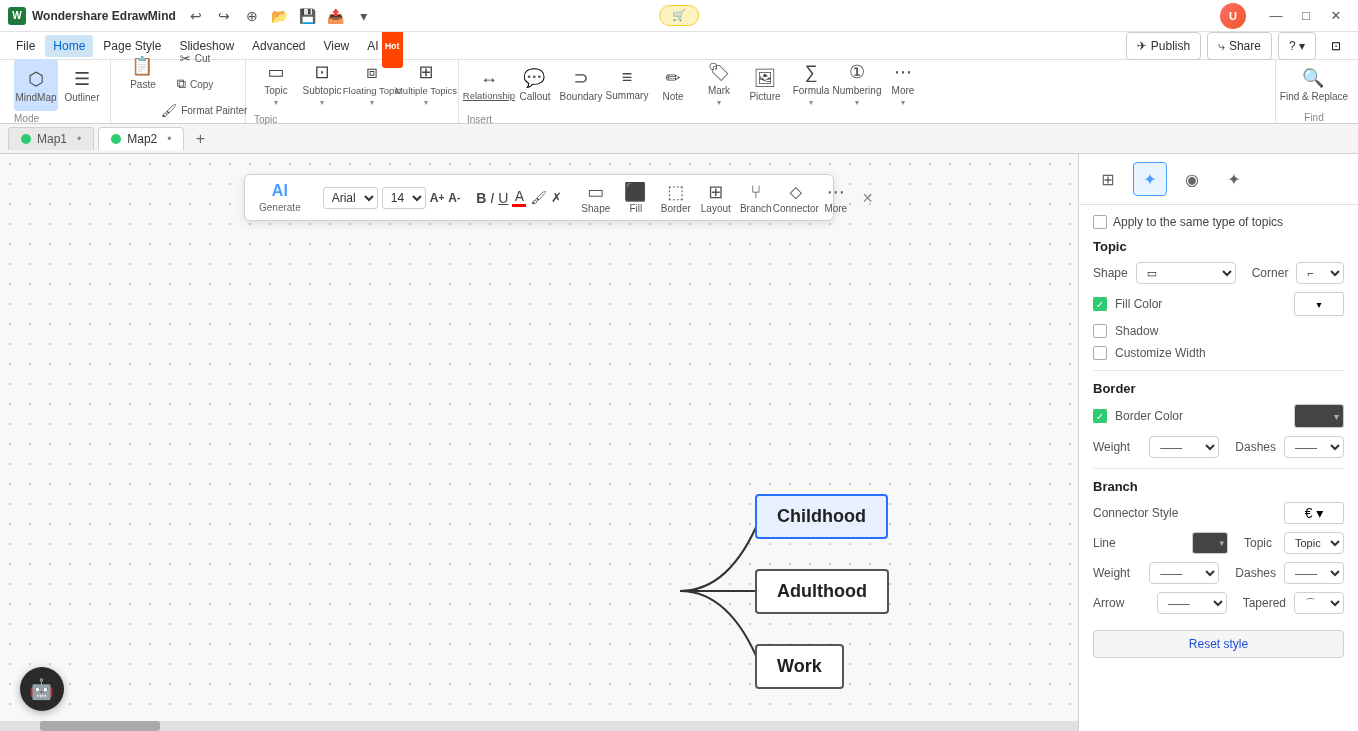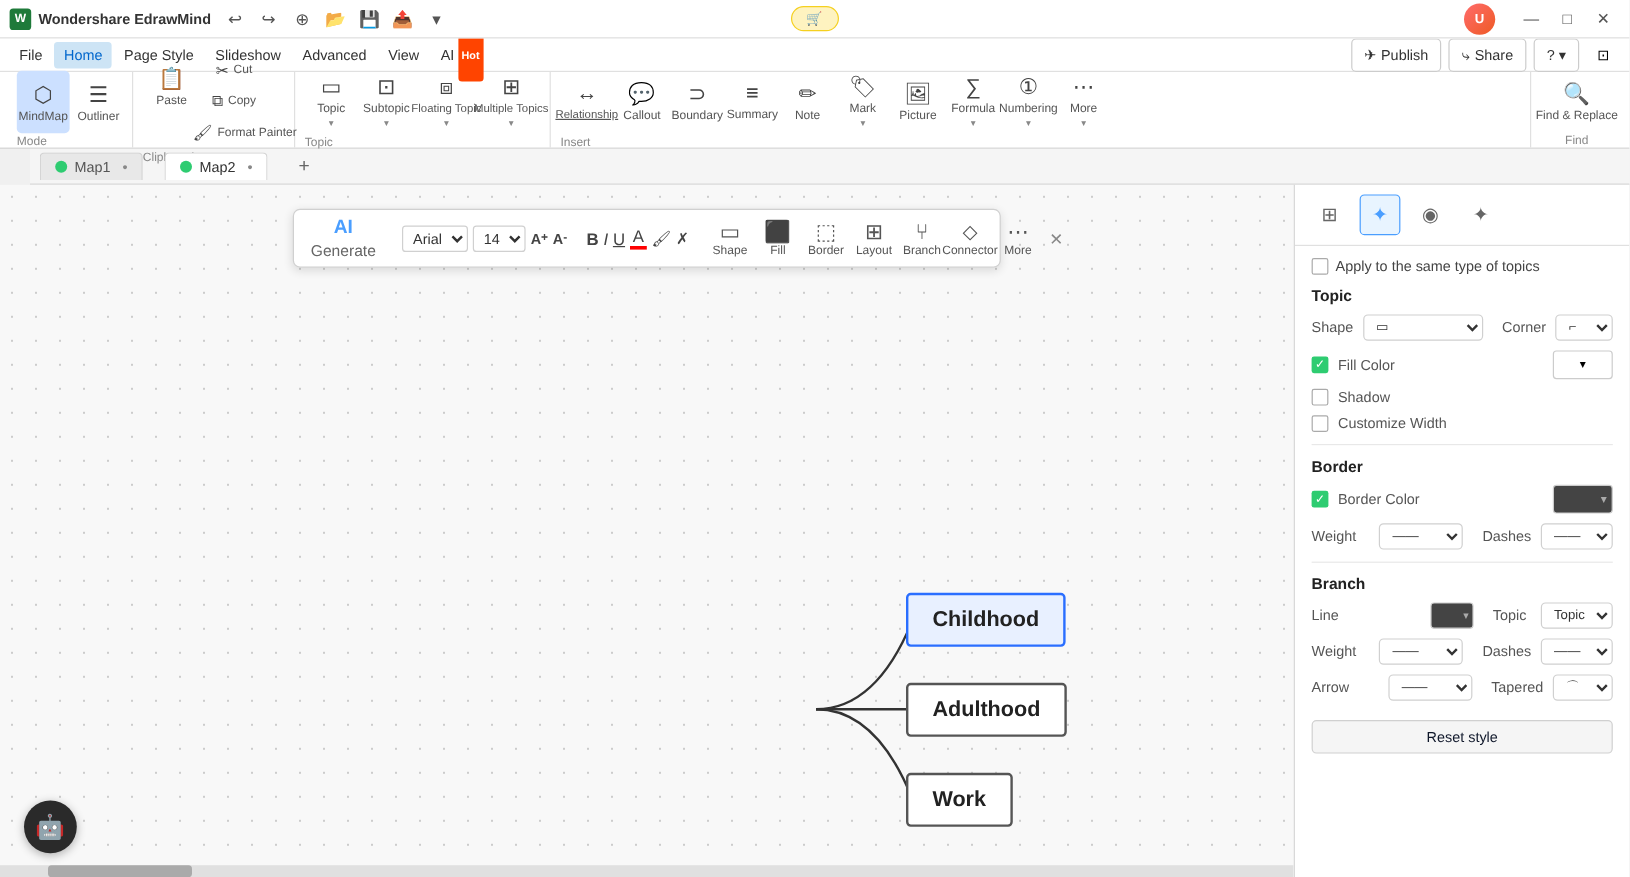--- a/index.html
+++ b/index.html
@@ -56,21 +56,21 @@
       display: flex; flex-direction: column; align-items: center; justify-content: center;
       width: 36px; height: 52px; cursor: pointer; border-radius: 4px;
       border: none; background: transparent; gap: 2px;
     }
     .tool-btn-small .icon { font-size: 16px; color: #444; }
     .tool-btn-small .label { font-size: 10px; color: #555; white-space: nowrap; }
 
     
     .tab-bar {
       display: flex; align-items: center; height: 30px; background: #f5f5f5;
-      border-bottom: 1px solid #d0d0d0; padding: 0 8px; gap: 18px; margin-left: 25px;
+      border-bottom: 1px solid #d0d0d0; padding: 0 8px; gap: 4px;
     }
     .tab {
       display: flex; align-items: center; gap: 6px; padding: 4px 12px;
       border-radius: 4px 4px 0 0; cursor: pointer; font-size: 12px; color: #555;
       background: #e8e8e8; border: 1px solid #d0d0d0; border-bottom: none; position: relative;
     }
     .tab.active { background: #fff; color: #333; font-weight: 500; }
     .tab-close { font-size: 12px; color: #888; cursor: pointer; margin-left: 4px; }
     .tab-add { width: 24px; height: 24px; display: flex; align-items: center; justify-content: center; cursor: pointer; border-radius: 3px; font-size: 16px; color: #666; }
 
@@ -103,21 +103,21 @@
     .fmt-separator { width: 1px; height: 24px; background: #e0e0e0; margin: 0 4px; }
     .fmt-select {
       border: 1px solid #d0d0d0; border-radius: 3px; padding: 2px 4px;
       font-size: 12px; cursor: pointer; background: #fff; color: #333;
     }
     .ai-generate {
       display: flex; flex-direction: column; align-items: center; cursor: pointer;
       padding: 2px 6px; border-radius: 4px; gap: 2px;
     }
     .ai-text { font-size: 16px; font-weight: bold; color: #4a9eff; }
-    .ai-label { font-size: 13px; color: #666; }
+    .ai-label { font-size: 10px; color: #666; }
     .fmt-tool-icon { font-size: 18px; color: #555; }
     .fmt-tool-label { font-size: 10px; color: #555; }
     .fmt-tool-item {
       display: flex; flex-direction: column; align-items: center; cursor: pointer;
       padding: 2px 5px; border-radius: 3px; min-width: 36px;
     }
     .fmt-close { font-size: 14px; color: #888; cursor: pointer; margin-left: 4px; }
 
     
     .center-node {
@@ -169,21 +169,21 @@
       background: #fff; cursor: pointer; display: flex; align-items: center; justify-content: center;
     }
     .color-swatch-dark {
       width: 50px; height: 24px; border: 1px solid #ccc; border-radius: 3px;
       background: #444; cursor: pointer;
     }
     .panel-divider { height: 1px; background: #e8e8e8; margin: 10px 0; }
     .connector-icon { width: 40px; height: 22px; border: 1px solid #ccc; border-radius: 3px; background: #fff; display: flex; align-items: center; justify-content: center; font-size: 14px; cursor: pointer; }
     .reset-btn {
       width: 100%; padding: 6px; border: 1px solid #d0d0d0; background: #f5f5f5;
-      border-radius: 4px; cursor: pointer; font-size: 12px; color: #0f172a; margin-top: 8px;
+      border-radius: 4px; cursor: pointer; font-size: 12px; color: #1d4ed8; margin-top: 8px;
     }
 
     
     .ai-assistant {
       position: absolute; bottom: 20px; left: 20px; width: 44px; height: 44px;
       border-radius: 50%; background: #2a2a2a; display: flex; align-items: center;
       justify-content: center; cursor: pointer; box-shadow: 0 2px 8px rgba(0,0,0,0.3);
       font-size: 20px;
     }
 
@@ -586,20 +586,26 @@
           <option>——</option>
         </select>
       </div>
 
       <div class="panel-divider"></div>
 
       
       <div class="panel-section-title">Branch</div>
 
       
+      <div class="panel-row">
+        <span class="panel-label">Connector Style</span>
+        <div class="connector-icon" style="margin-left:auto;width:60px;">
+          <span>€ ▾</span>
+        </div>
+      </div>
 
       
       <div class="panel-row">
         <span class="panel-label">Line</span>
         <div class="color-swatch-dark" style="width:36px;height:22px;display:flex;align-items:center;justify-content:flex-end;padding-right:3px;">
           <span style="color:#aaa;font-size:9px;">▾</span>
         </div>
         <span class="panel-label" style="margin-left:8px;flex:0;white-space:nowrap;">Topic</span>
         <select class="panel-select" style="width:60px;margin-left:4px;">
           <option>Topic</option>

